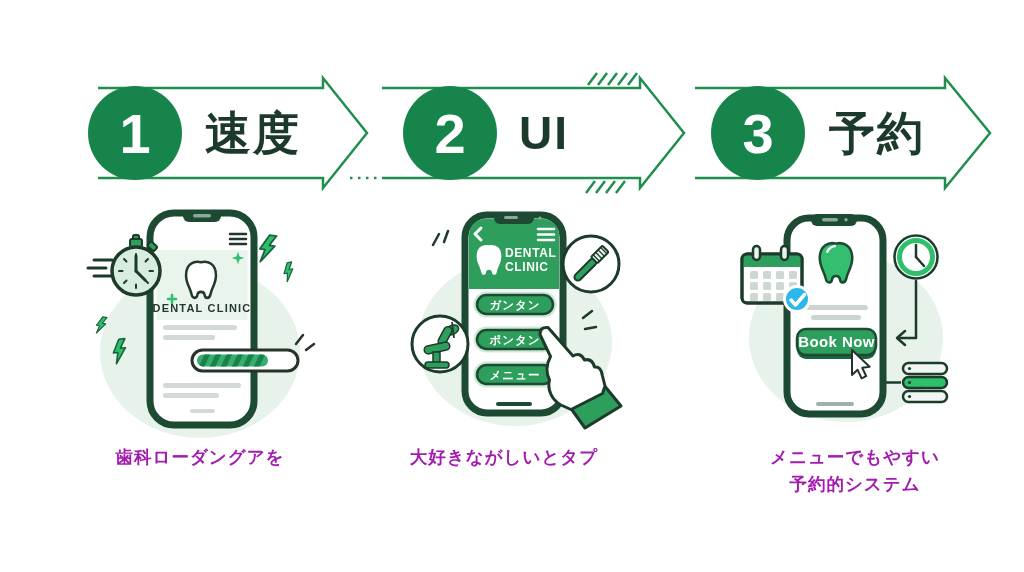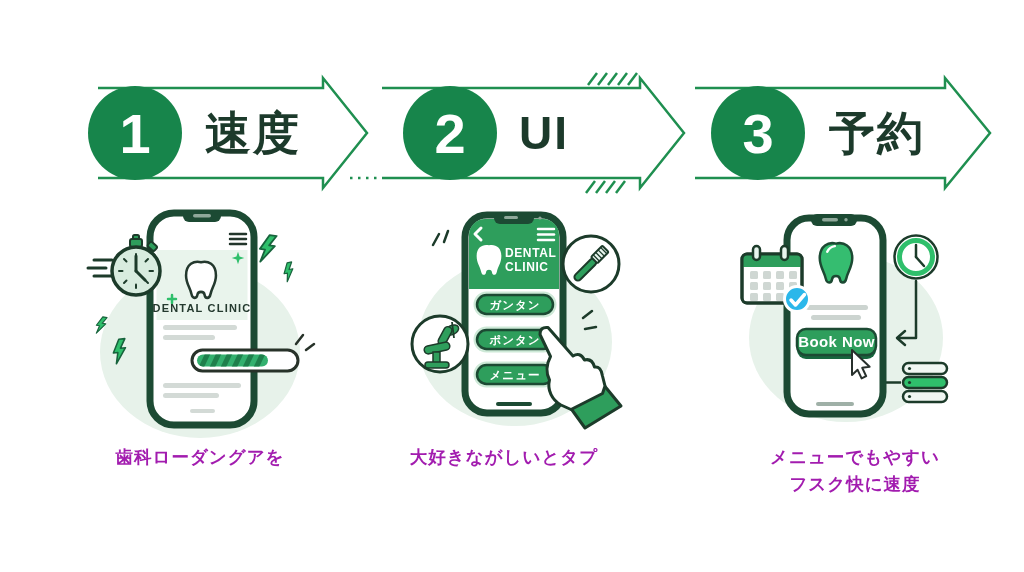--- a/index.html
+++ b/index.html
@@ -284,16 +284,16 @@
 
 
 <div class="caption" style="left:30px">
   <div>歯科ローダングアを</div>
 </div>
 <div class="caption" style="left:334px">
   <div>大好きながしいとタプ</div>
 </div>
 <div class="caption" style="left:685px">
   <div>メニューでもやすい</div>
-  <div>フスク快に速度</div>
+  <div>予約的システム</div>
 </div>
 
 </div>
 
 </body></html>

